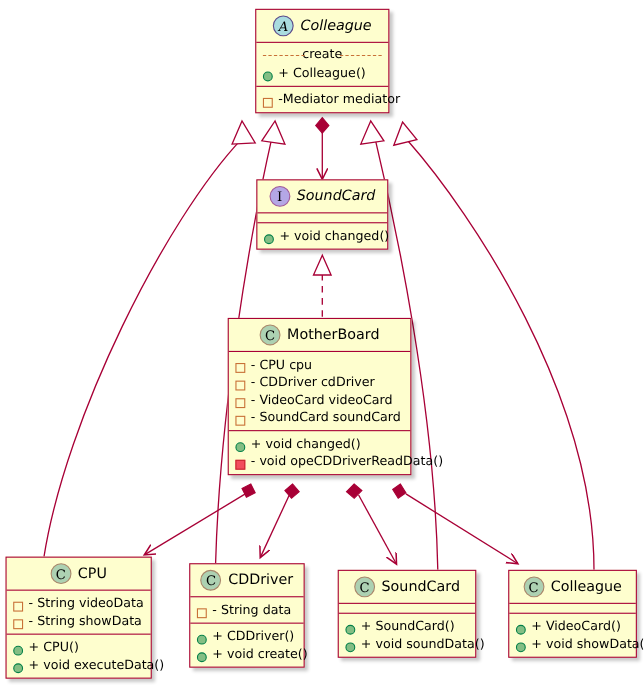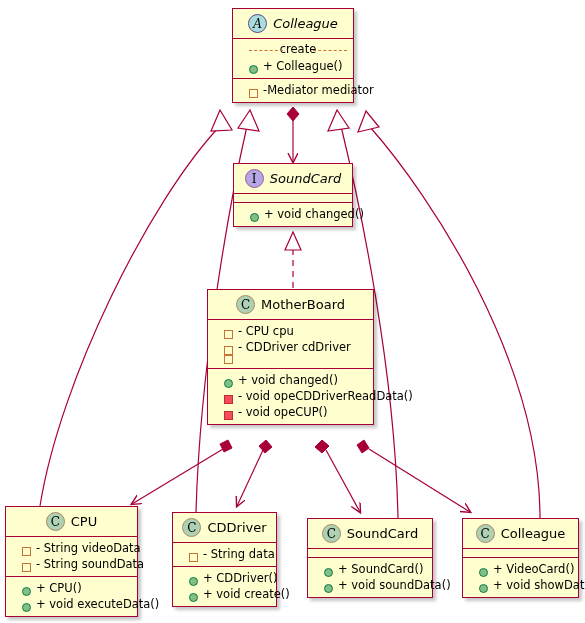--- a/index.html
+++ b/index.html
@@ -56,21 +56,21 @@
     line-height: 1;
     font-family: "DejaVu Serif", serif;
     color: #000000;
     flex: 0 0 auto;
   }
   .stereo.cls   { background: #ADD1B2; border: 1.5px solid #A9876B; }
   .stereo.iface { background: #B4A7E5; border: 1.5px solid #A05A9B; }
   .stereo.abs   { background: #A9DCDF; border: 1.5px solid #5B4B8A; font-style: italic; }
   .compartment {
     border-top: 1.5px solid #A80036;
-    padding: 3px 6px 4px 16px;
+    padding: 3px 6px 4px 6px;
     box-sizing: border-box;
   }
   .compartment.empty { height: 9px; padding: 0; }
   .member {
     display: flex;
     align-items: flex-end;
     gap: 5px;
     font-size: 11.5px;
     color: #000000;
     line-height: 16px;
@@ -203,51 +203,52 @@
       <div class="member">
         <span class="mk priv-f"></span>
         <span>- CPU cpu</span>
       </div>
       <div class="member">
         <span class="mk priv-f"></span>
         <span>- CDDriver cdDriver</span>
       </div>
       <div class="member">
         <span class="mk priv-f"></span>
+        <span>- VideoCard videoCard</span>
+      </div>
+      <div class="member">
+        <span class="mk priv-f"></span>
+        <span>- SoundCard soundCard</span>
       </div>
     </div>
     <div class="compartment">
       <div class="member">
         <span class="mk pub-m"></span>
         <span>+ void changed()</span>
       </div>
       <div class="member">
         <span class="mk priv-m"></span>
         <span>- void opeCDDriverReadData()</span>
       </div>
-      <div class="member">
-        <span class="mk priv-m"></span>
-        <span>- void opeCUP()</span>
-      </div>
     </div>
   </div>
 
   <div class="uml-box" style="left:5px; top:506px; width:133px;">
     <div class="hdr">
       <span class="stereo cls">C</span>
       <span class="title">CPU</span>
     </div>
     <div class="compartment">
       <div class="member">
         <span class="mk priv-f"></span>
         <span>- String videoData</span>
       </div>
       <div class="member">
         <span class="mk priv-f"></span>
-        <span>- String soundData</span>
+        <span>- String showData</span>
       </div>
     </div>
     <div class="compartment">
       <div class="member">
         <span class="mk pub-m"></span>
         <span>+ CPU()</span>
       </div>
       <div class="member">
         <span class="mk pub-m"></span>
         <span>+ void executeData()</span>

